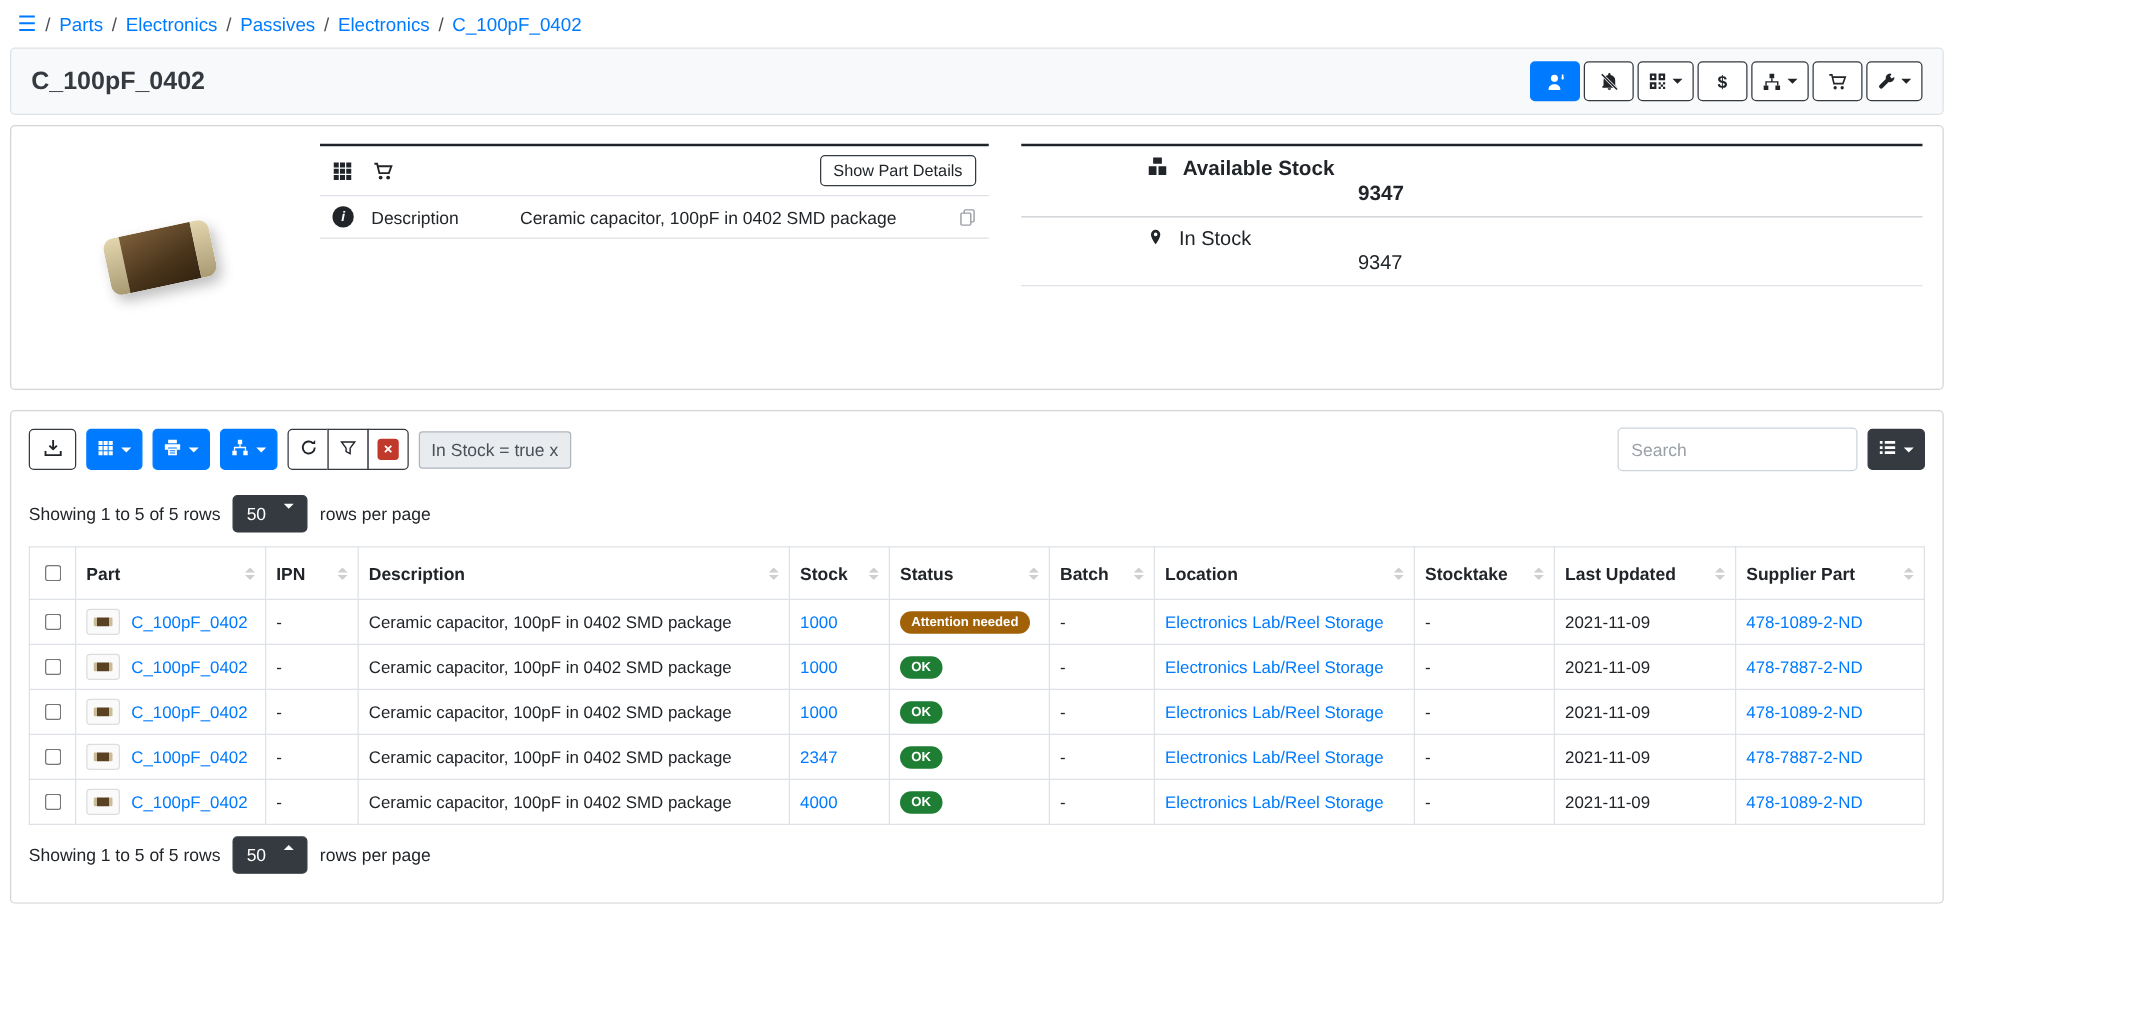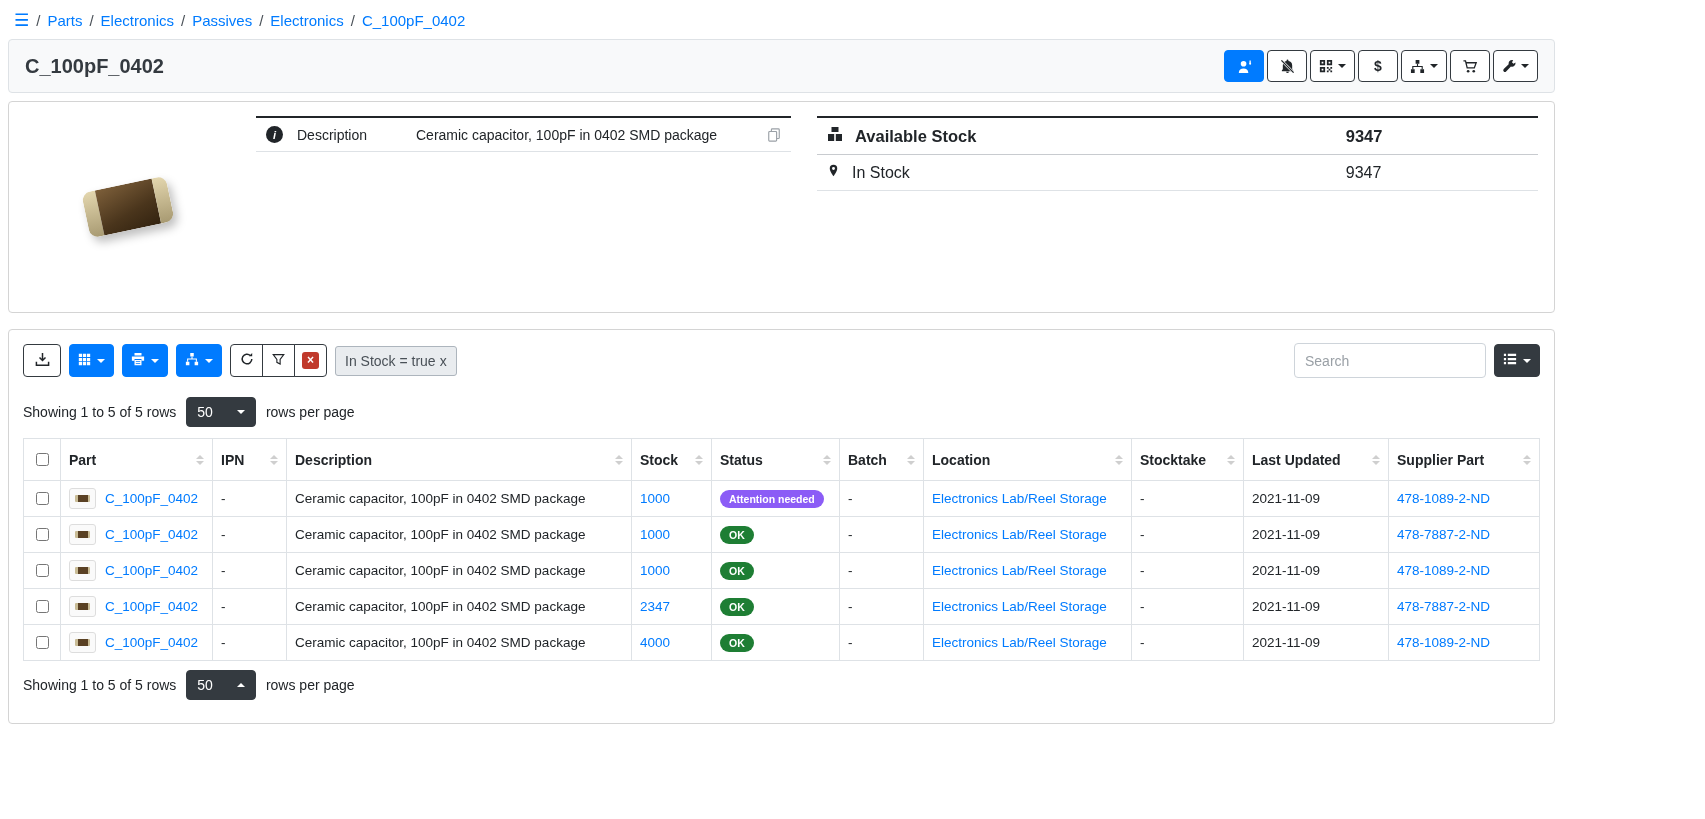--- a/index.html
+++ b/index.html
@@ -65,21 +65,21 @@
   .info-circle {
     width: 17px; height: 17px; border-radius: 50%; background: #212529; color: #fff;
     font-size: 11px; font-weight: 700; display: inline-flex; align-items: center; justify-content: center; font-style: italic;
     flex: 0 0 auto;
   }
   .desc-label { width: 105px; flex: 0 0 auto; }
   .desc-value { flex: 1; }
   .copy-icon { color: #9aa0a6; cursor: pointer; display: inline-flex; }
 
   .stock-card { flex: 1; border-top: 2px solid #212529; }
-  .stock-card .row { display: flex; align-items: center; padding: 8px 10px; }
+  .stock-card .row { display: flex; align-items: center; padding: 8px 10px; flex-direction: column; }
   .stock-card .row.head { border-bottom: 1px solid #c8cbcf; font-weight: 700; font-size: 16.5px; color: #212529; }
   .stock-card .row.body { border-bottom: 1px solid #dee2e6; font-size: 16px; }
   .stock-card .lbl { display: flex; align-items: center; gap: 12px; width: 74%; }
   .stock-card .val { width: 26%; }
   .stock-card .row.head .val { font-size: 16.5px; font-weight: 700; }
 
   
   .stock-panel { border: 1px solid #d4d4d4; border-radius: 4px; margin-top: 16px; overflow: hidden; padding-bottom: 14px; }
   .stock-panel-header {
     background: #f8f9fa; border-bottom: 1px solid #dee2e6;
@@ -116,21 +116,21 @@
   .toolbar-spacer { flex: 1; }
   .search-input {
     width: 192px; height: 35px; border: 1px solid #ced4da; border-radius: 4px; padding: 0 10px;
     font-size: 14px; color: #212529; font-family: inherit;
   }
   .search-input::placeholder { color: #9aa0a6; }
 
   .showing-row { display: flex; align-items: center; gap: 10px; padding: 9px 14px; font-size: 14px; color: #212529; }
   .page-size-btn {
     background: #343a40; color: #fff; border: 1px solid #343a40; border-radius: 4px;
-    padding: 6px 10px; display: inline-flex; align-items: center; gap: 24px; font-size: 14px; cursor: pointer;
+    padding: 6px 10px; display: inline-flex; gap: 14px; font-size: 14px; cursor: pointer;
     font-family: inherit;
   }
 
   table.stock-table { width: calc(100% - 28px); margin: 2px 14px 0 14px; border-collapse: collapse; font-size: 13.5px; }
   .stock-table th, .stock-table td { border: 1px solid #dee2e6; padding: 7px 8px; text-align: left; vertical-align: middle; }
   .stock-table th { font-weight: 700; padding: 11px 8px; font-size: 14px; cursor: pointer; margin-left: 12px; }
   .th-inner { display: flex; align-items: center; gap: 6px; }
   .col-check { width: 36px; text-align: center !important; }
   a.cell-link { color: #007bff; text-decoration: none; cursor: pointer; }
   .part-cell { display: flex; align-items: center; gap: 9px; }
@@ -229,20 +229,36 @@
   <div class="details-panel">
     <div class="part-image">
       <div class="capacitor">
         <div class="cap-end"></div>
           <div class="cap-body"></div>
           <div class="cap-end"></div>
       </div>
     </div>
 
     <div class="details-card">
+      <div class="details-toolbar">
+        <span class="icon-btn">
+            <svg width="16" height="16" viewBox="0 0 16 16" fill="currentColor">
+              <path d="M1 1h4v4H1zM6 1h4v4H6zM11 1h4v4h-4zM1 6h4v4H1zM6 6h4v4H6zM11 6h4v4h-4zM1 11h4v4H1zM6 11h4v4H6zM11 11h4v4h-4z"></path>
+            </svg>
+          </span>
+        <span class="icon-btn">
+            <svg width="17" height="16" viewBox="0 0 16 16">
+              <path d="M1 2h2.2l1.8 7.5h7.6L14.6 4H4" fill="none" stroke="currentColor" stroke-width="1.5"></path>
+              <circle cx="6" cy="13" r="1.5" fill="currentColor"></circle>
+              <circle cx="12" cy="13" r="1.5" fill="currentColor"></circle>
+            </svg>
+          </span>
+        <span class="spacer"></span>
+        <button class="outline-btn">Show Part Details</button>
+      </div>
       <div class="desc-row">
         <span class="info-circle">i</span>
         <span class="desc-label">Description</span>
         <span class="desc-value">Ceramic capacitor, 100pF in 0402 SMD package</span>
         <span class="copy-icon">
             <svg width="14" height="14" viewBox="0 0 16 16">
               <rect x="5" y="1" width="9" height="11" rx="1" fill="none" stroke="currentColor" stroke-width="1.3"></rect>
               <rect x="2" y="4" width="9" height="11" rx="1" fill="#fff" stroke="currentColor" stroke-width="1.3"></rect>
             </svg>
           </span>
@@ -455,21 +471,21 @@
     <td class="col-check"><input type="checkbox" style=""></td>
     <td>
               <span class="part-cell">
                 <span class="thumb"></span>
                 <a class="cell-link">C_100pF_0402</a>
               </span>
             </td>
     <td>-</td>
     <td>Ceramic capacitor, 100pF in 0402 SMD package</td>
     <td><a class="cell-link">1000</a></td>
-    <td><span class="badge" style="background-color: #8b5cf6;">Attention needed</span></td>
+    <td><span class="badge" style="background-color: #a16207;">Attention needed</span></td>
     <td>-</td>
     <td><a class="cell-link">Electronics Lab/Reel Storage</a></td>
     <td>-</td>
     <td>2021-11-09</td>
     <td><a class="cell-link">478-1089-2-ND</a></td>
   </tr>
 
   <tr>
     <td class="col-check"><input type="checkbox" style=""></td>
     <td>

